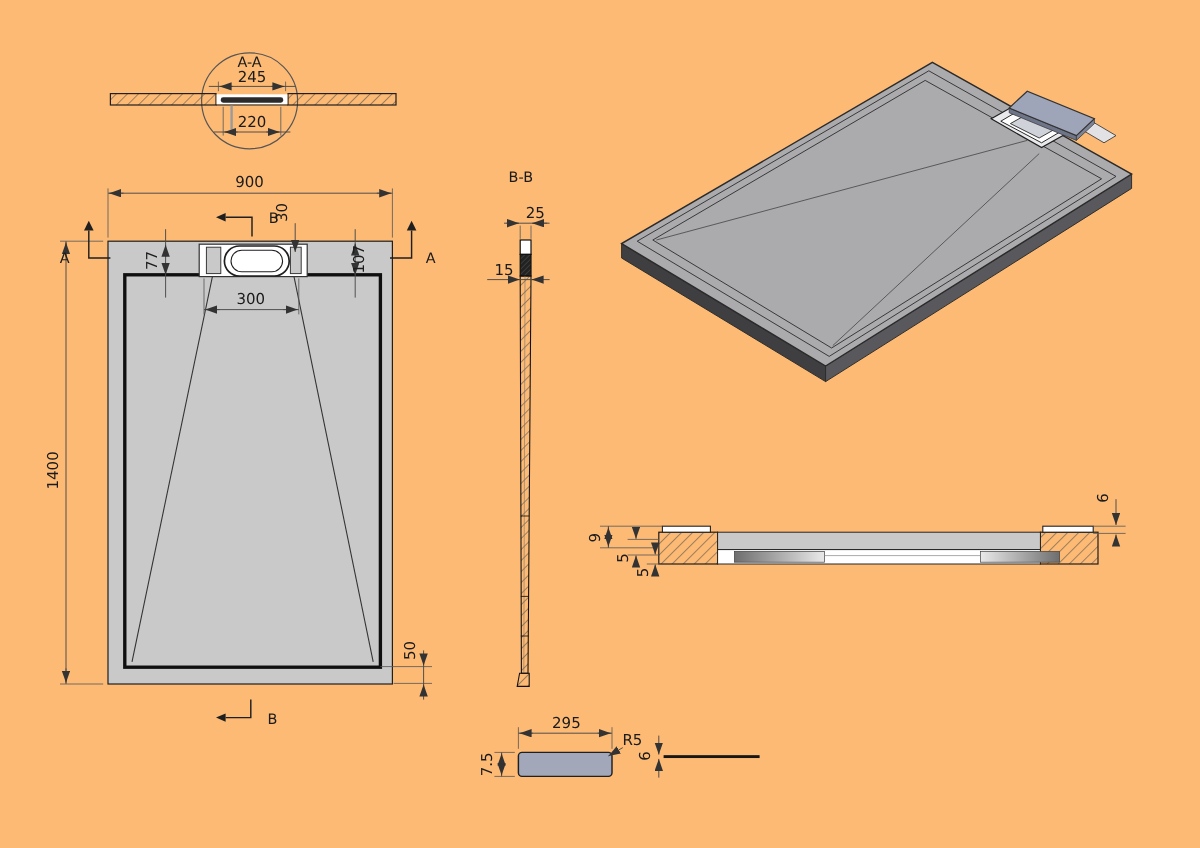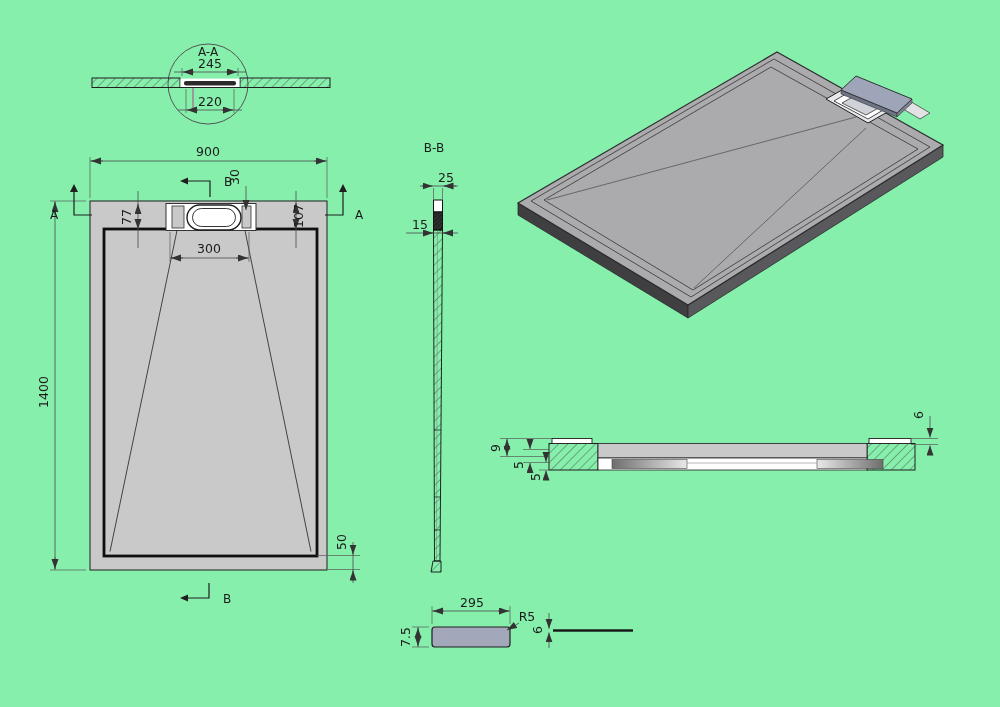--- a/index.html
+++ b/index.html
@@ -1,16 +1,16 @@
 <!DOCTYPE html>
 <html><head>
 <meta charset="utf-8">
 <style>
   html,body{margin:0;padding:0;background:#ffffff;}
-  #stage{position:relative;width:1000px;height:707px;background:#86efac;overflow:hidden;}
+  #stage{position:relative;width:1000px;height:707px;background:#fdba74;overflow:hidden;}
   svg{display:block;}
   text{font-family:"DejaVu Sans","Liberation Sans",sans-serif;font-size:12.5px;fill:#1b1b1b;}
   .marker-letter{font-size:12px;}
   .view-label{font-size:12px;}
   .ln{stroke:#1f1f1f;stroke-width:1;fill:none;}
   .dim{stroke:#4a4a4a;stroke-width:0.8;fill:none;}
   .ext{stroke:#5a5a5a;stroke-width:0.7;fill:none;}
   .thick{stroke:#0f0f0f;stroke-width:2.8;fill:none;}
   .smark{stroke:#1f1f1f;stroke-width:1.2;fill:none;}
 </style>

